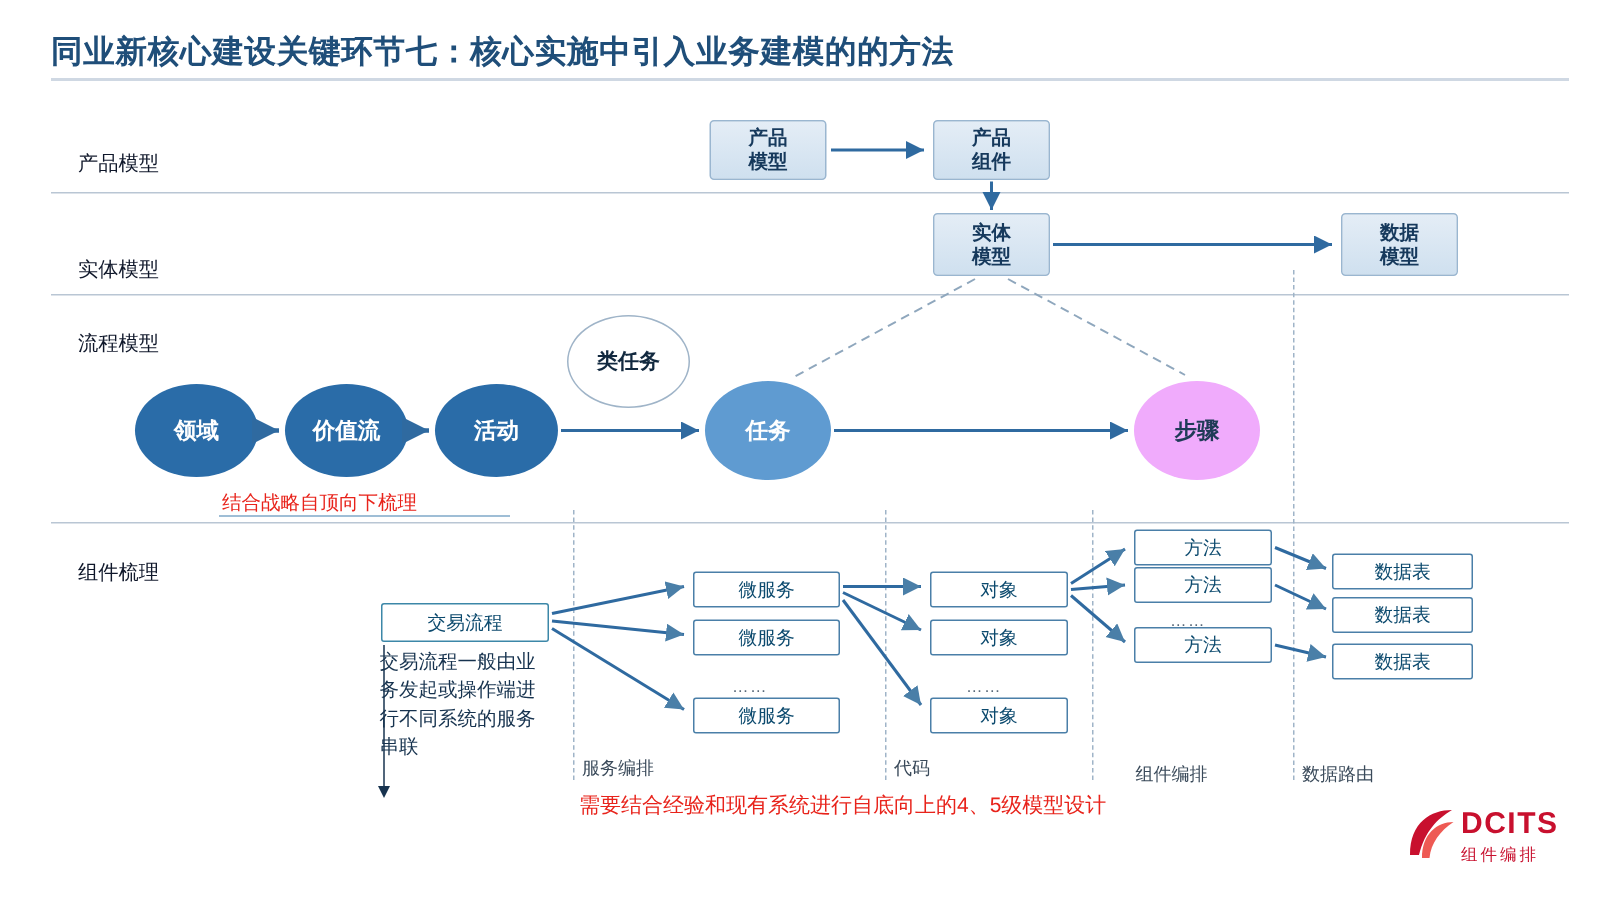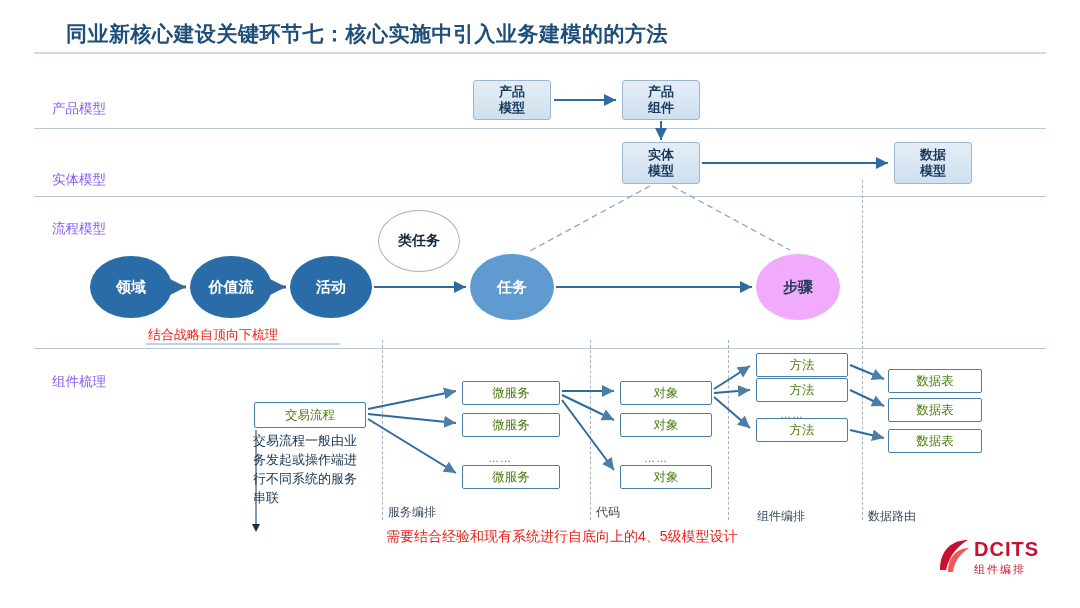--- a/index.html
+++ b/index.html
@@ -7,30 +7,29 @@
     width:1080px; height:608px; position:relative; overflow:hidden;
     background:#ffffff;
     font-family:"Liberation Sans", sans-serif;
     color:#1b3a5c;
   }
   
   #title {
     position:absolute; left:34px; top:20px;
     font-size:21px; font-weight:bold; color:#1f4e79;
     letter-spacing:0.5px;
-    margin-left:32px;
   }
   #title-rule {
     position:absolute; left:34px; top:52px; width:1012px; height:2px;
     background:#cfd8e3;
   }
   
   .lane-rule { position:absolute; height:1px; background:#b9c6d4; left:34px; width:1012px; }
   .lane-label {
-    position:absolute; font-size:13.5px; color:#8b5cf6; white-space:nowrap;
+    position:absolute; font-size:13.5px; color:#0f172a; white-space:nowrap;
   }
   
   .vguide {
     position:absolute; width:0; border-left:1px dashed #9fb4c8;
   }
   
   .gbox {
     position:absolute; box-sizing:border-box;
     background:linear-gradient(180deg,#e4edf6 0%, #cfe0ef 100%);
     border:1px solid #9ab6d0;
@@ -52,21 +51,21 @@
   .ell.outline {
     background:#ffffff; border:1px solid #9fb4c8; color:#12293f;
     font-size:14px;
   }
   
   .wbox {
     position:absolute; box-sizing:border-box;
     background:#ffffff; border:1px solid #4a7fa8;
     border-radius:2px;
     display:flex; align-items:center; justify-content:center;
-    font-size:12.5px; color:#4d7c0f;
+    font-size:12.5px; color:#0c4a6e;
   }
   .wbox.teal { border-color:#3c87a8; }
   
   .red { position:absolute; color:#e8231b; font-size:13px; white-space:nowrap; }
   
   .glab { position:absolute; font-size:12px; color:#3a4a5a; white-space:nowrap; }
   
   .note {
     position:absolute; font-size:13px; color:#17334f; line-height:1.45; width:110px;
   }

